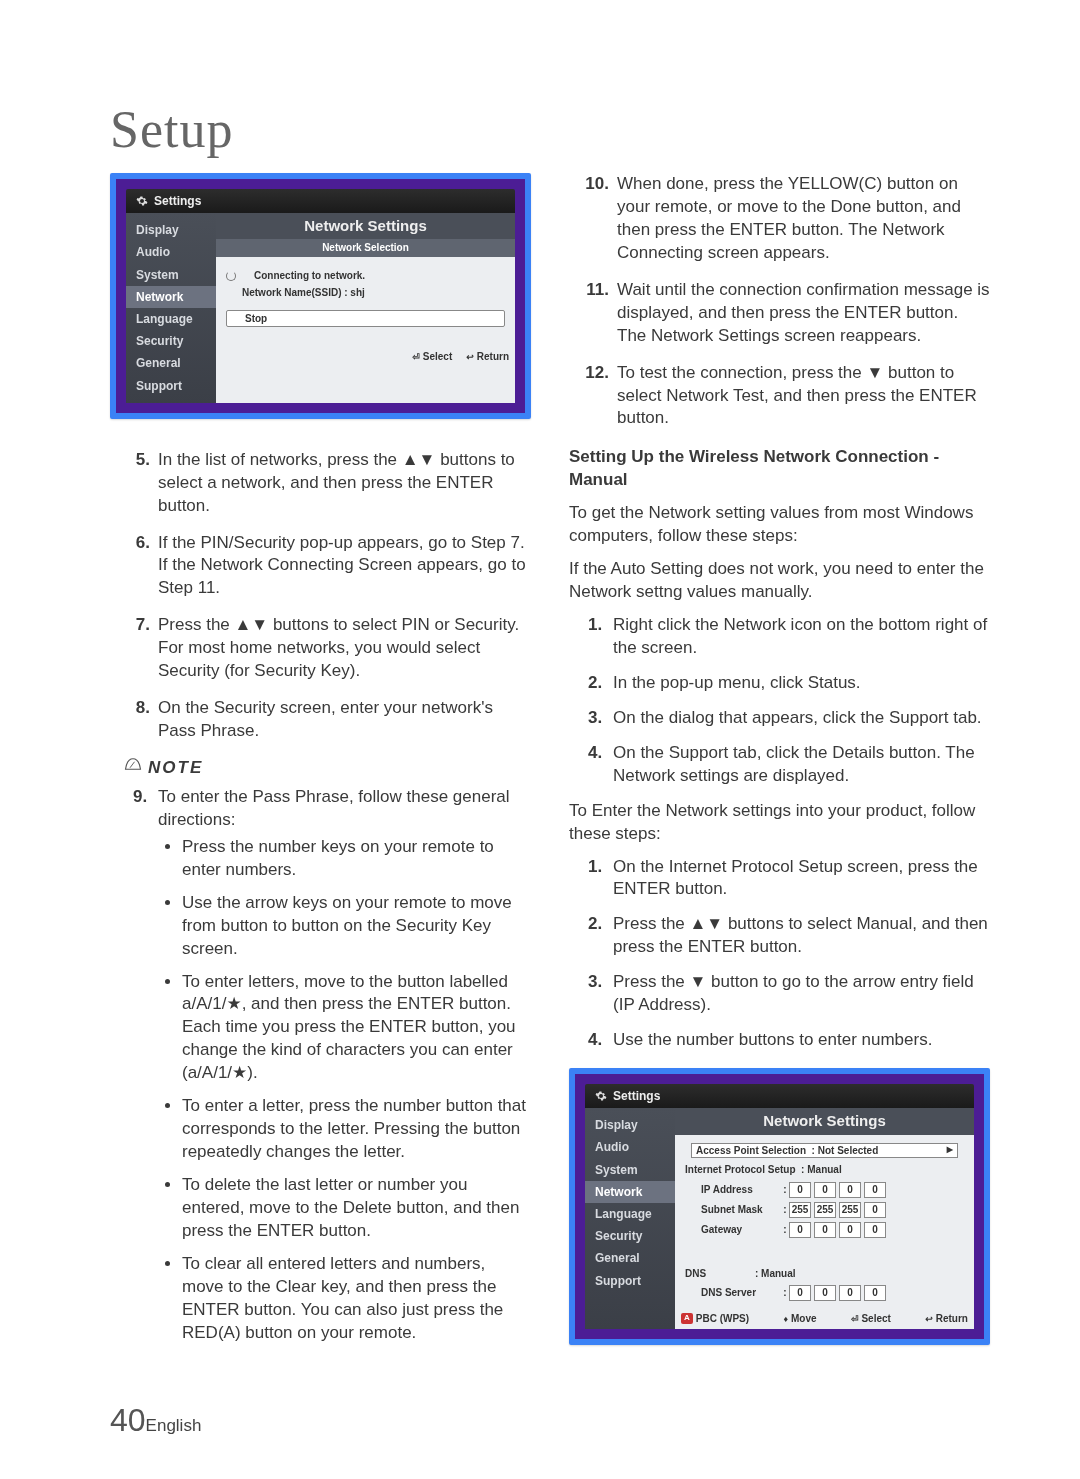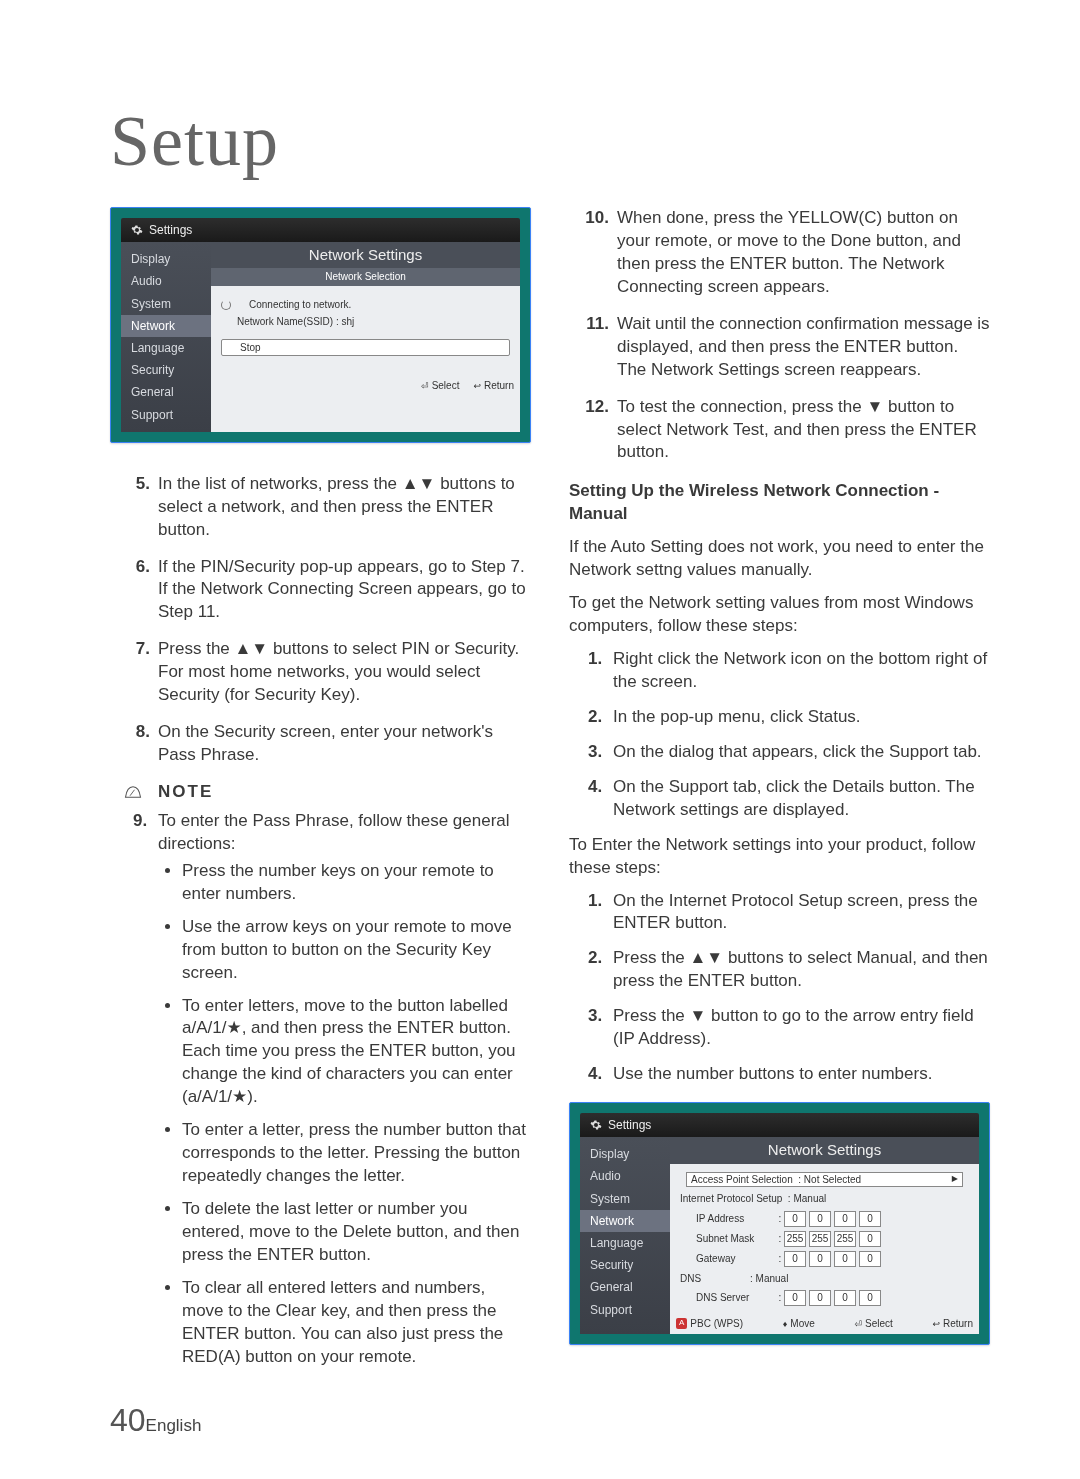--- a/index.html
+++ b/index.html
@@ -1,21 +1,21 @@
 <!DOCTYPE html>
 <html><head>
 <meta charset="utf-8">
 <style>
   * { box-sizing: border-box; margin: 0; padding: 0; }
   html, body { width: 1080px; background: #fff; font-family: Arial, Helvetica, sans-serif; color: #3a3a3a; }
   .page { width: 1080px; height: 1479px; position: relative; padding: 100px 90px 50px 110px; }
-  .main-title { font-family: Georgia, 'Times New Roman', serif; font-size: 72px; font-weight: 300; color: #666; letter-spacing: 1px; margin-bottom: 24px; }
+  .main-title { font-family: Georgia, 'Times New Roman', serif; font-size: 52px; font-weight: 300; color: #666; letter-spacing: 1px; margin-bottom: 14px; }
   .columns { display: flex; gap: 38px; }
   .col { flex: 1; font-size: 17px; line-height: 1.35; }
-  .screenshot { border: 1px solid #3b82f6; border-radius: 2px; background: #0f766e; margin-bottom: 30px; box-shadow: 0 1px 2px rgba(0,0,0,.15); }
+  .screenshot { border: 6px solid #3b82f6; border-radius: 2px; background: #4c1d95; margin-bottom: 30px; box-shadow: 0 1px 2px rgba(0,0,0,.15); font-weight: bold; }
   .ss-inner { margin: 10px; }
   .ss-topbar { background: linear-gradient(#2d2d2d,#1a1a1a); color: #eee; font-size: 12px; padding: 4px 10px; display: flex; align-items: center; gap: 6px; border-top-left-radius: 2px; border-top-right-radius: 2px; }
   .gear { width: 12px; height: 12px; display: inline-block; }
   .gear svg { width: 12px; height: 12px; fill: #ddd; }
   .ss-body { display: flex; background: #5a5f6a; position: relative; }
   .ss-sidebar { width: 90px; background: linear-gradient(#4a4f58,#3b3f47); color: #d8dbe0; font-size: 12px; padding: 6px 0; }
   .ss-sidebar div { padding: 3px 10px; }
   .ss-sidebar .active { background: #6c7280; color: #fff; }
   .ss-panel { flex: 1; background: #eceef1; position: relative; padding: 0; }
   .panel-title { background: #4a4f58; color: #eee; font-size: 15px; text-align: center; padding: 3px 0; }
@@ -36,21 +36,21 @@
   .ipboxes span { border: 1px solid #888; background: #fff; width: 22px; text-align: center; font-size: 10px; line-height: 14px; }
   .selbox { border: 1px solid #888; background: #fff; padding: 0 4px; font-size: 10px; display: flex; align-items: center; gap: 6px; }
   .tri { font-size: 8px; }
 
   
   .olist { list-style: decimal; padding-left: 42px; }
   .olist > li { margin-bottom: 14px; padding-left: 6px; }
   .olist > li::marker { font-weight: 700; }
   .ulist { list-style: disc; padding-left: 24px; margin-top: 4px; }
   .ulist > li { margin-bottom: 10px; }
-  .note-head { display: flex; align-items: center; gap: 16px; margin: 6px 0 6px 14px; font-weight: 600; letter-spacing: 2px; }
+  .note-head { display: flex; align-items: flex-start; gap: 6px; margin: 6px 0 6px 14px; font-weight: 600; letter-spacing: 2px; font-style: italic; }
   .note-icon { width: 18px; height: 14px; }
   .note-bullet { list-style: none; padding-left: 34px; position: relative; margin-bottom: 14px; }
   .note-bullet::before { content: "▪"; position: absolute; left: 18px; color: #888; font-size: 12px; top: 2px; }
   .subhead { font-weight: 700; margin: 16px 0 10px; }
   .para { margin-bottom: 10px; }
   .footer { position: absolute; left: 110px; bottom: 40px; display: flex; align-items: baseline; }
   .pgnum { font-size: 32px; color: #555; font-weight: 400; }
   .lang { font-size: 17px; color: #444; }
 
   .ol2 { counter-reset: item 4; list-style: none; padding-left: 42px; }
@@ -158,22 +158,22 @@
 
     <div class="col">
 
       <ol class="ol10">
         <li><span>When done, press the <b>YELLOW(C)</b> button on your remote, or move to the <b>Done</b> button, and then press the <b>ENTER</b> button. The Network Connecting screen appears.</span></li>
         <li><span>Wait until the connection confirmation message is displayed, and then press the <b>ENTER</b> button. The Network Settings screen reappears.</span></li>
         <li><span>To test the connection, press the ▼ button to select <b>Network Test</b>, and then press the <b>ENTER</b> button.</span></li>
       </ol>
 
       <div class="subhead">Setting Up the Wireless Network Connection - Manual</div>
+      <div class="para">To get the Network setting values from most Windows computers, follow these steps:</div>
       <div class="para">If the Auto Setting does not work, you need to enter the Network settng values manually.</div>
-      <div class="para">To get the Network setting values from most Windows computers, follow these steps:</div>
 
       <ol class="olr">
         <li>Right click the Network icon on the bottom right of the screen.</li>
         <li>In the pop-up menu, click Status.</li>
         <li>On the dialog that appears, click the Support tab.</li>
         <li>On the Support tab, click the Details button. The Network settings are displayed.</li>
       </ol>
 
       <div class="para">To Enter the Network settings into your product, follow these steps:</div>
 
@@ -241,21 +241,21 @@
                 <div class="row-line">
                   <span class="row-label" style="padding-left:10px;">Gateway</span>
                   <span class="row-colon">:</span>
                   <div class="ipboxes">
                     <span>0</span>
                       <span>0</span>
                       <span>0</span>
                       <span>0</span>
                   </div>
                 </div>
-                <div class="row-line" style="padding:3px 2px;">
+                <div class="row-line" style="padding:3px 2px;margin-top:24px;">
                   <span class="row-label" style="width:70px;">DNS</span>
                   <span>: <span>Manual</span></span>
                 </div>
                 <div class="row-line">
                   <span class="row-label" style="padding-left:10px;">DNS Server</span>
                   <span class="row-colon">:</span>
                   <div class="ipboxes">
                     <span>0</span>
                       <span>0</span>
                       <span>0</span>

